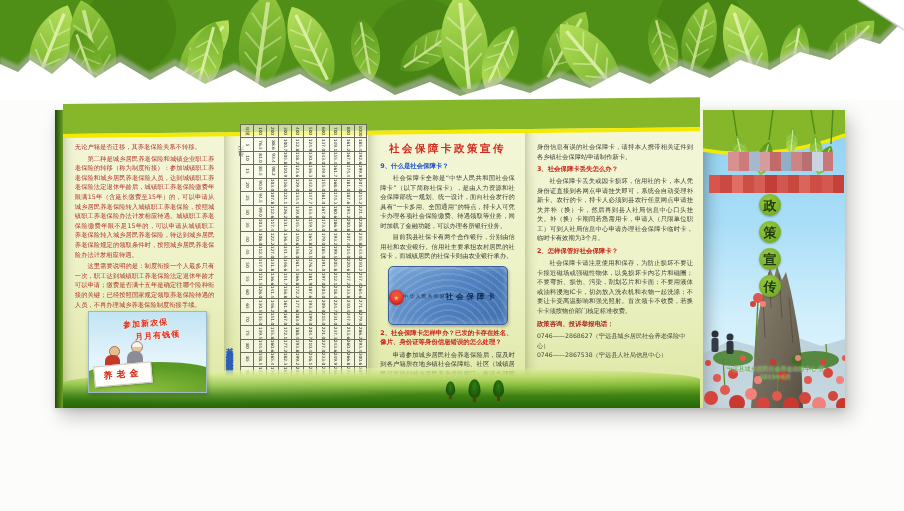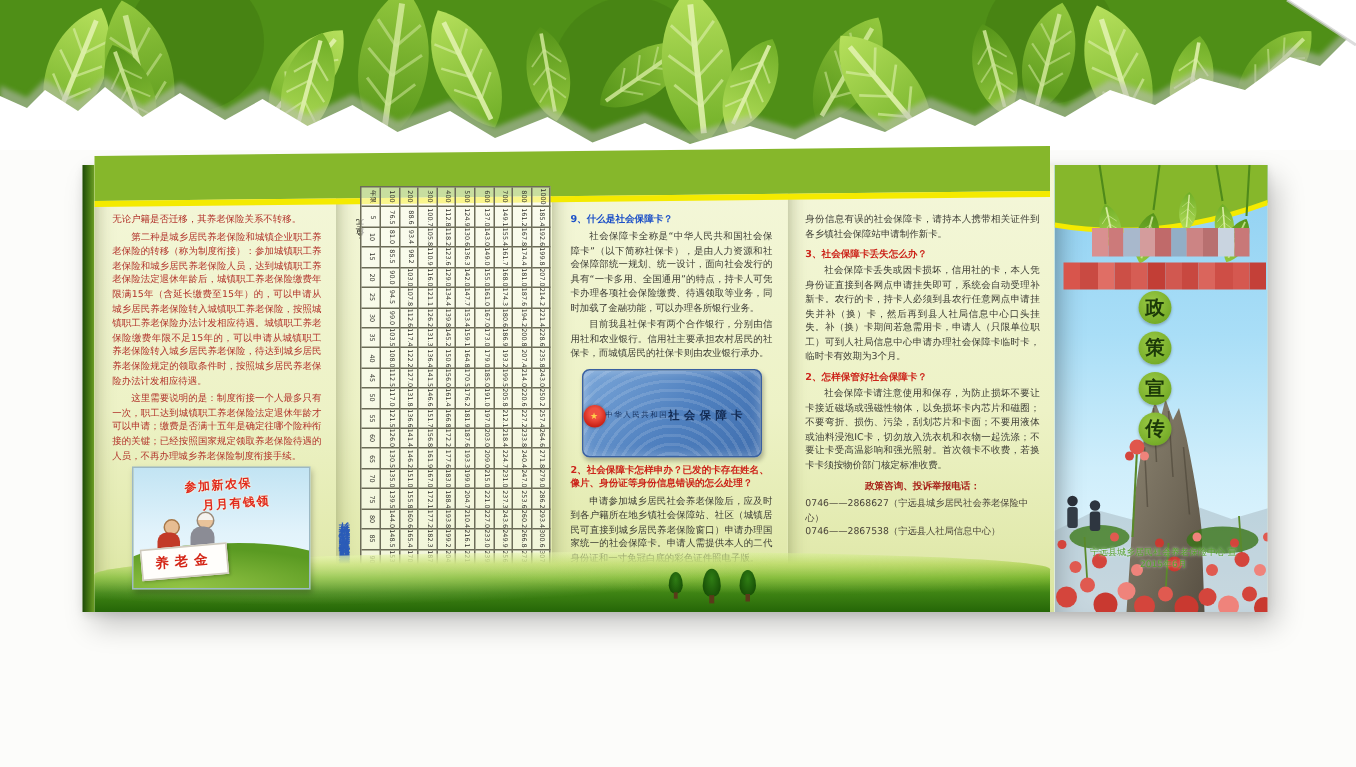--- a/index.html
+++ b/index.html
@@ -89,21 +89,21 @@
         display:flex;flex-direction:row;align-items:center;}
   .emblem{margin-top:5px;width:15px;height:15px;border-radius:50%;
           background:radial-gradient(circle at 50% 38%,#f05040 0 30%,#cc2418 70%,#a81408 100%);
           display:flex;align-items:center;justify-content:center;box-shadow:0 0 2px rgba(0,0,0,.4);}
   .emblem i{font-style:normal;color:#ffd24a;font-size:6px;line-height:6px;}
   .card .country{margin-top:2px;color:#16305c;font-size:5px;letter-spacing:1px;}
   .card .ctitle{margin-top:3px;color:#122a52;font-weight:bold;font-size:7.5px;letter-spacing:3px;}
 
   
   .contact{position:relative;z-index:4;margin-top:5px;}
-  .chead{color:#a8231a;font-weight:bold;font-size:6.4px;margin:0 0 2px 0;text-align:center;}
+  .chead{color:#a8231a;font-weight:bold;font-size:6.4px;margin:0 0 2px 0;}
   .cline{color:#4a443a;font-size:6.2px;line-height:9.4px;margin:0;}
 
   
   .arc{position:absolute;left:0;top:0;width:145px;height:52px;z-index:2;display:block;}
   .cover-leaves{position:absolute;left:0;top:0;width:145px;height:72px;z-index:3;display:block;}
   .mosaic{position:absolute;display:flex;z-index:3;filter:blur(.4px);}
   .mosaic1{left:25px;top:42px;width:105px;height:19px;}
   .mosaic2{left:6px;top:65px;width:135px;height:18px;}
   .msq{flex:1;height:100%;}
   .badges{position:absolute;left:56px;top:84px;z-index:4;display:flex;flex-direction:column;gap:5px;}
@@ -767,20 +767,21 @@
             <span>273.4</span>
           </div>
           <div class="tcell">
             <span>307.8</span>
           </div>
         </div>
     </section>
 
     <section class="panel p3">
       <div class="inner">
+        <h1 class="ptitle">社会保障卡政策宣传</h1>
         <div class="shead blue">9、什么是社会保障卡？</div>
         <p class="bodytext ind">社会保障卡全称是“中华人民共和国社会保障卡”（以下简称社保卡），是由人力资源和社会保障部统一规划、统一设计，面向社会发行的具有“一卡多用、全国通用”的特点，持卡人可凭卡办理各项社会保险缴费、待遇领取等业务，同时加载了金融功能，可以办理各所银行业务。</p>
         <p class="bodytext ind">目前我县社保卡有两个合作银行，分别由信用社和农业银行。信用社主要承担农村居民的社保卡，而城镇居民的社保卡则由农业银行承办。</p>
         <div class="card">
           <div class="emblem">
               <i>★</i>
             </div>
           <div class="country">中华人民共和国</div>
           <div class="ctitle">社会保障卡</div>
         </div>

